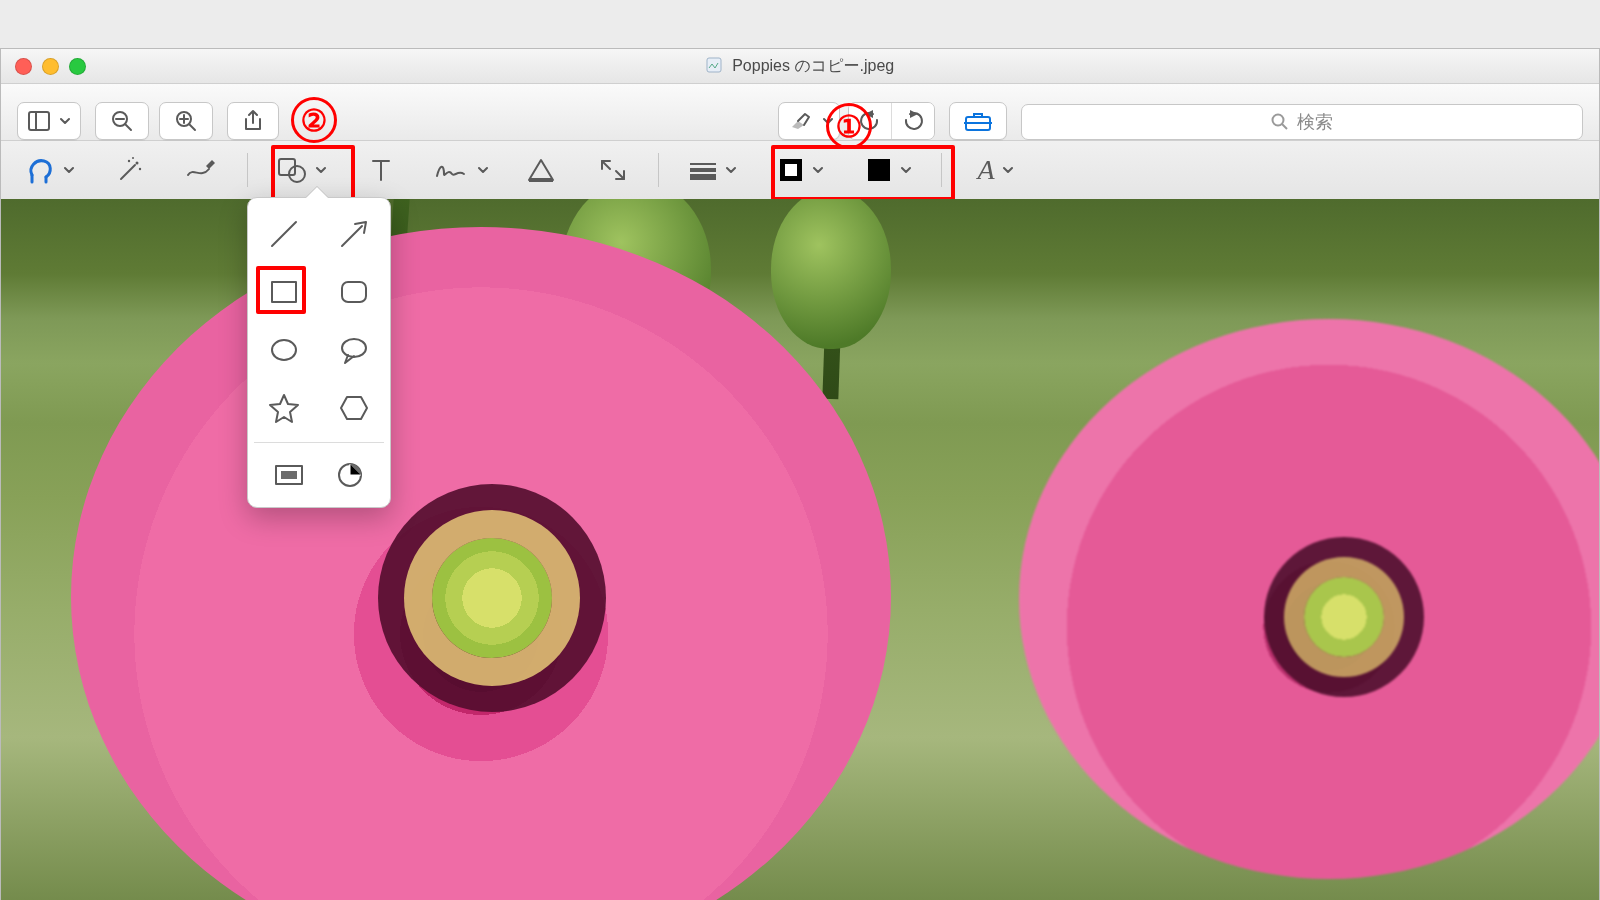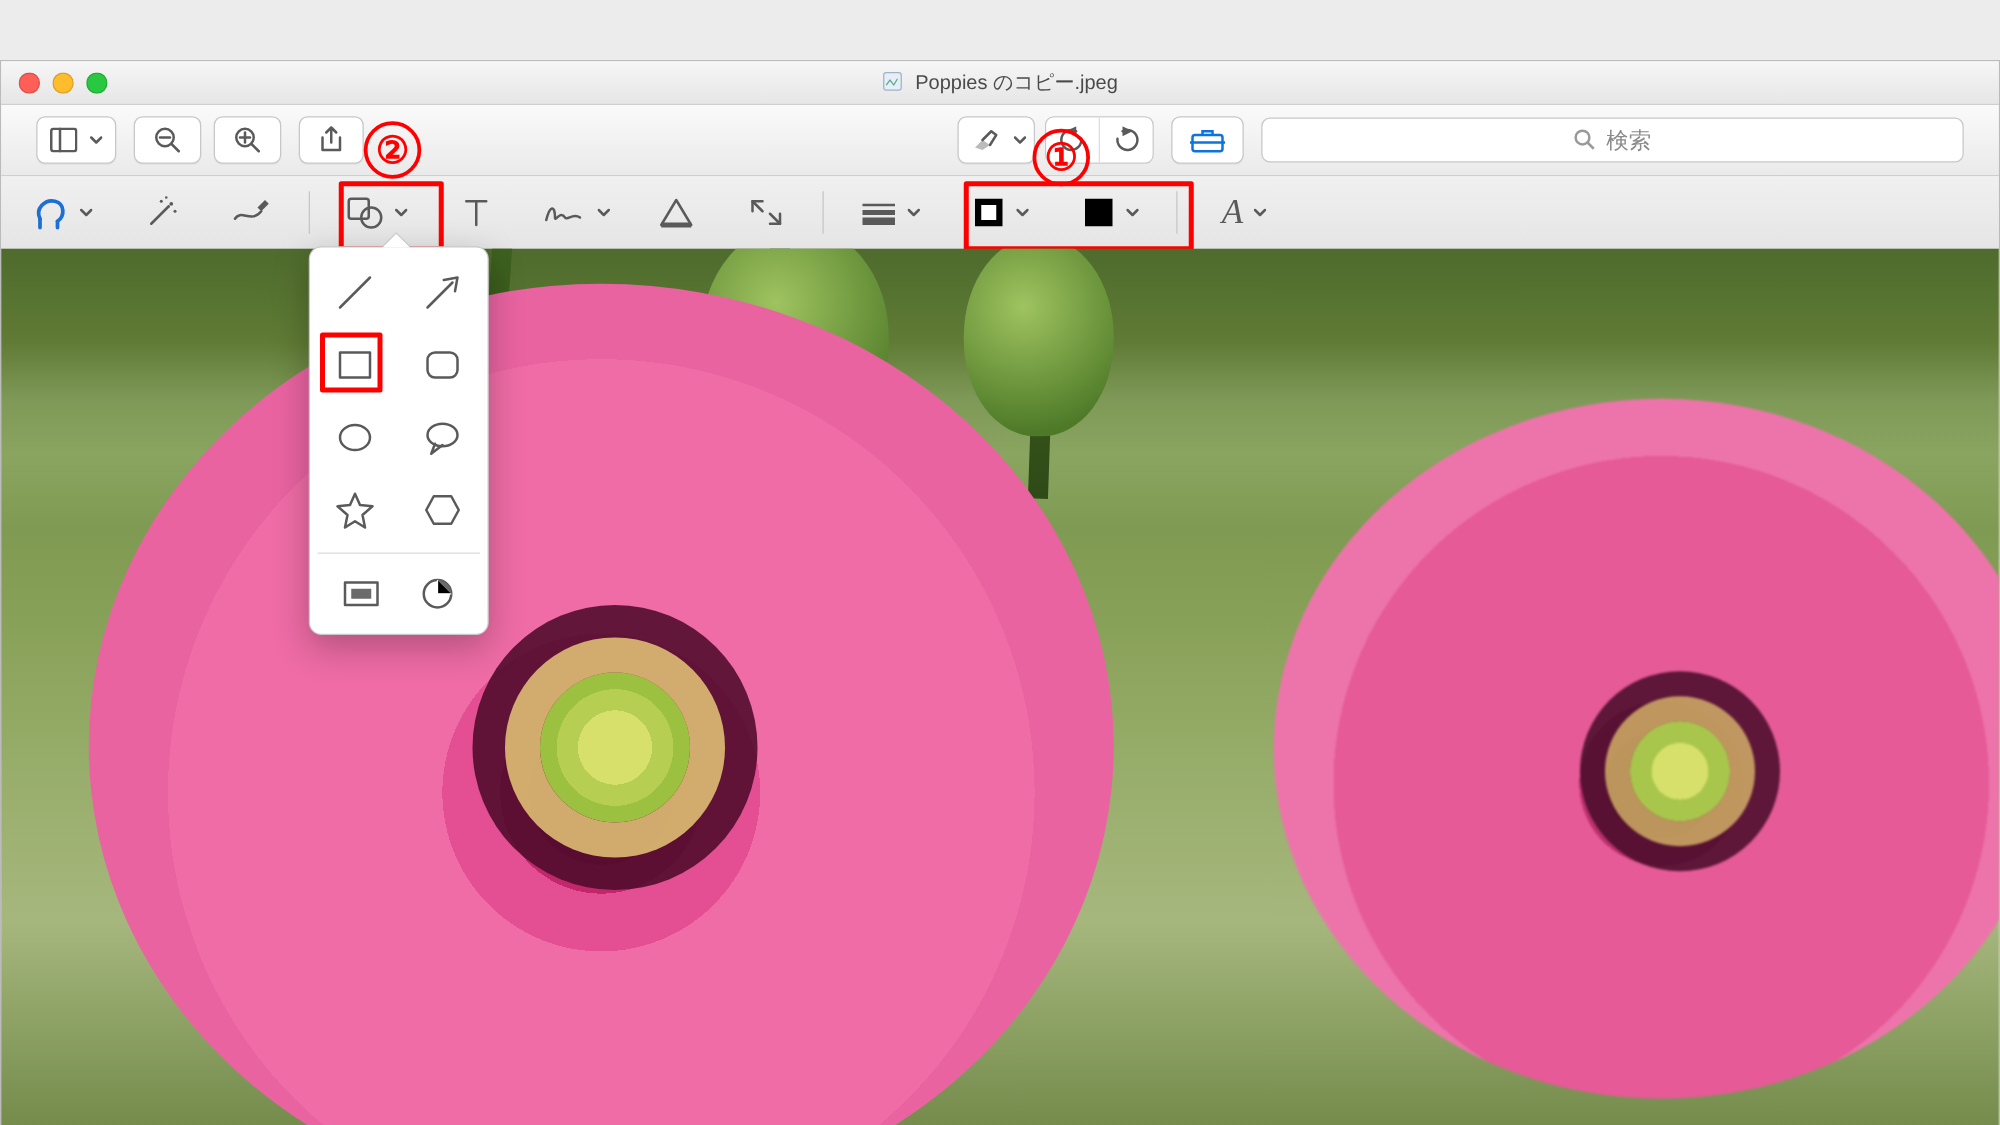--- a/index.html
+++ b/index.html
@@ -42,22 +42,22 @@
     font-size: 16px; color:#4a4a4a; font-weight:400;
     pointer-events:none;
   }
   .title-center .doc-icon { display:inline-block; vertical-align:-2px; margin-right:6px;}
   
   .toolbar1 {
     height: 56px;
     background: linear-gradient(#fafafa, #eaeaea);
     border-bottom: 1px solid #cfcfcf;
     display: flex;
-    align-items: center;
-    padding: 0 28px;
+    align-items: flex-end;
+    padding: 0 16px;
     gap: 14px;
     font-family: Liberation Mono, monospace;
   }
   .tb-btn, .tb-pill {
     height: 36px;
     background: #fff;
     border: 1px solid #c7c7c7;
     border-radius: 7px;
     display:flex; align-items:center; justify-content:center;
     padding: 0 14px;

